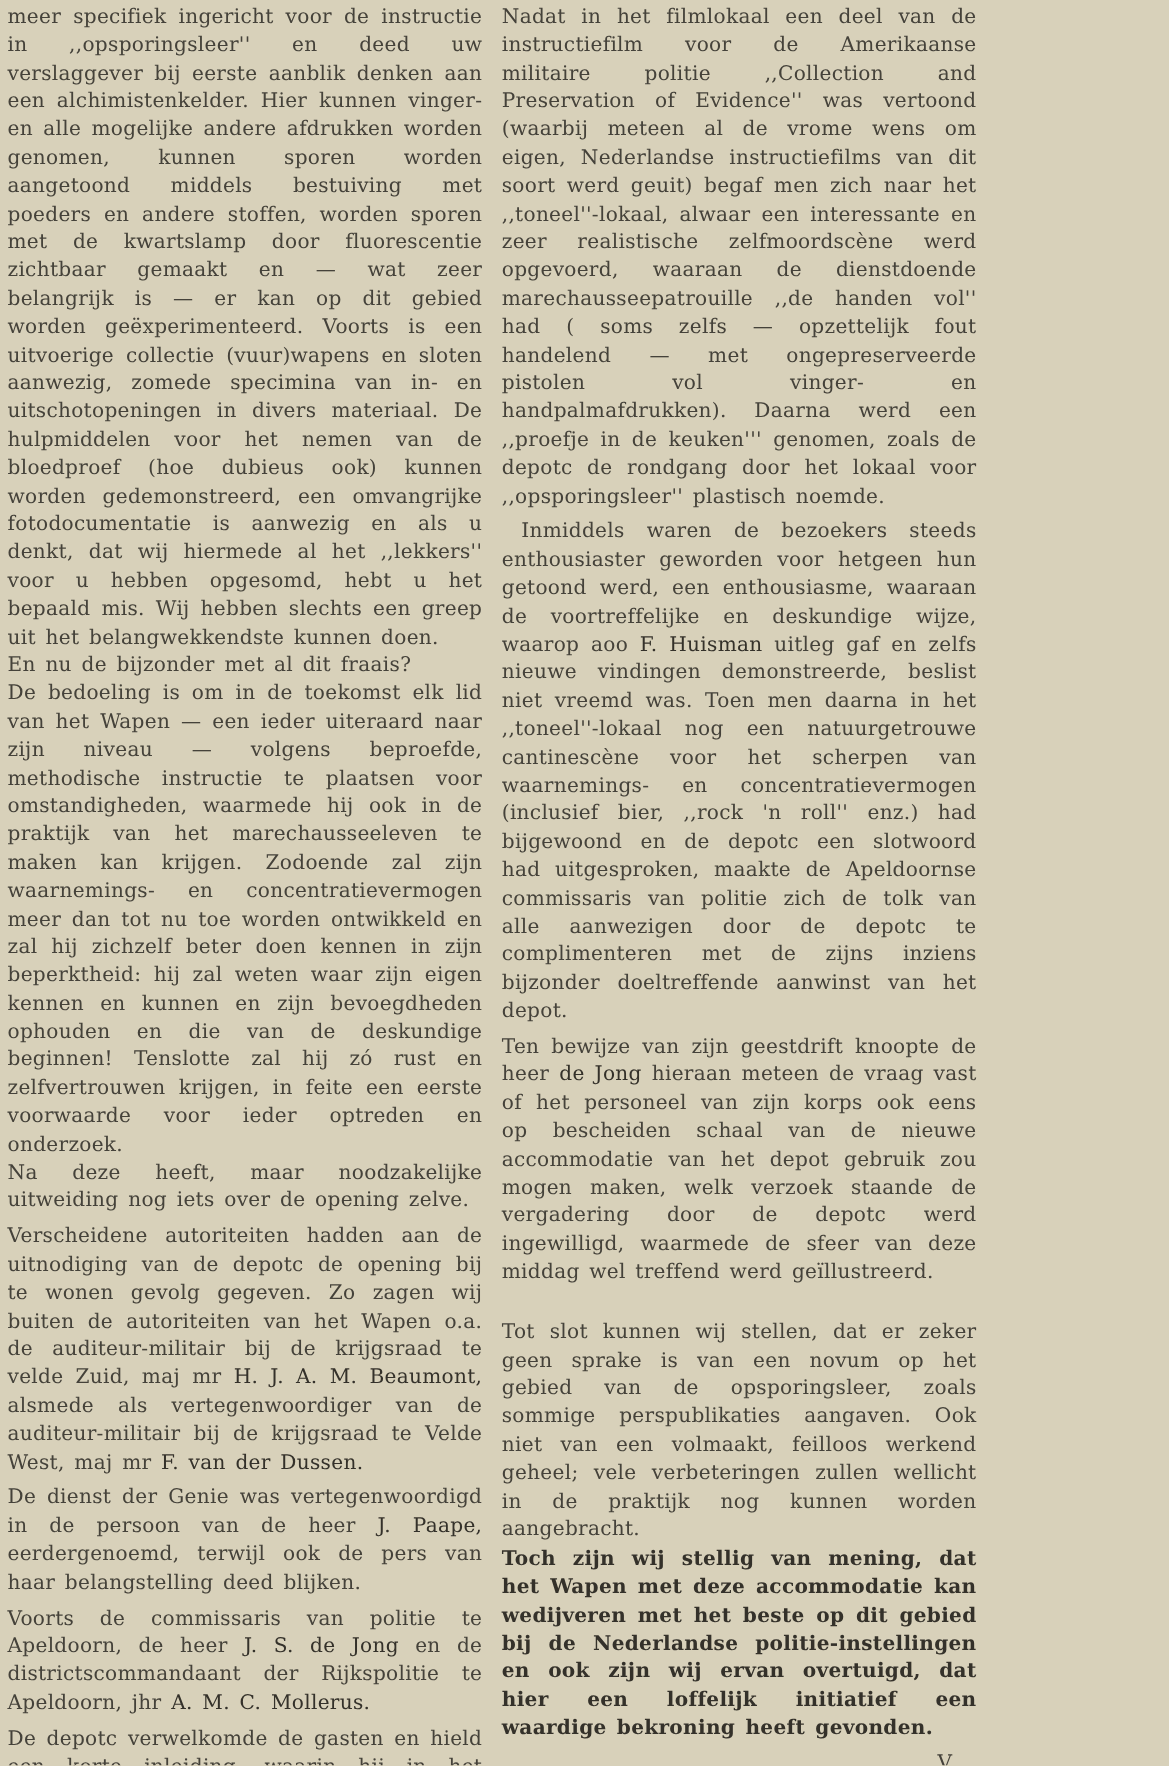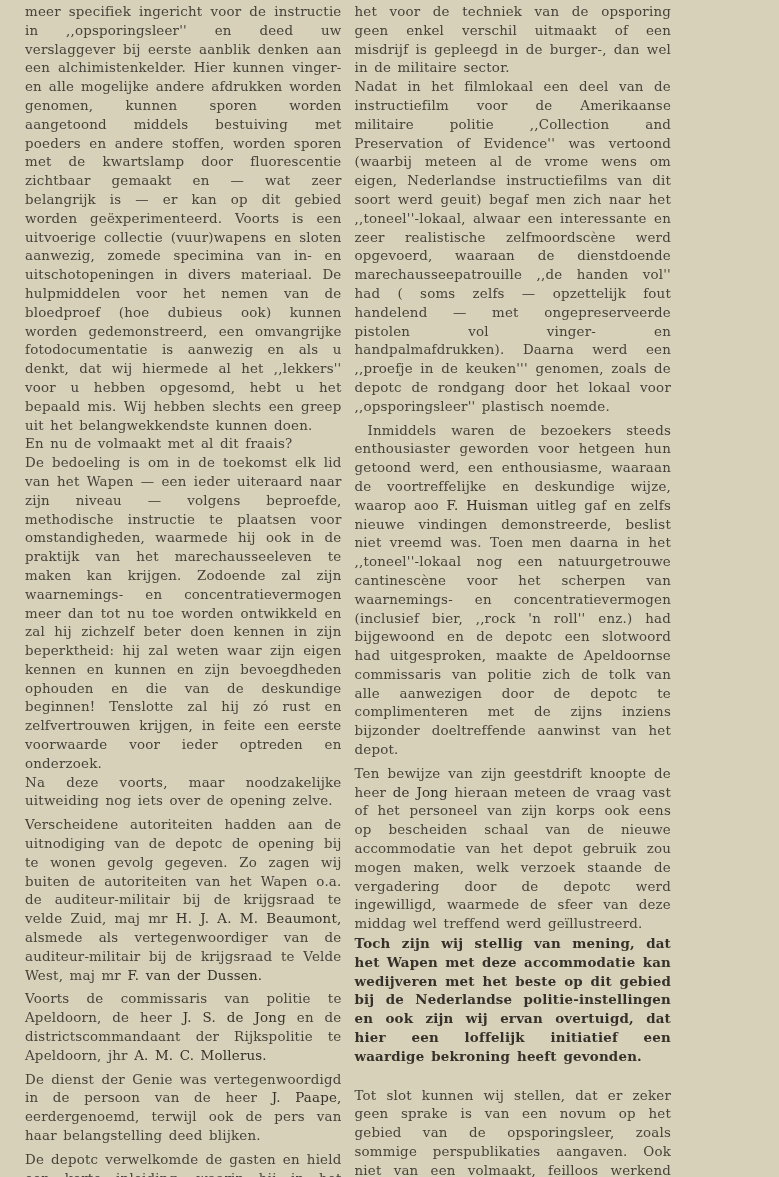--- a/index.html
+++ b/index.html
@@ -9,21 +9,20 @@
     --wall:#cfc9b6;
   }
   html,body{margin:0;padding:0;background:var(--paper);}
   .page{
     position:relative;
     width:654px;height:1177px;
     background:var(--paper);
     overflow:hidden;
     font-family:"DejaVu Serif","Liberation Serif",serif;
     color:var(--ink);
-    margin-left:20px;
   }
   .columns{
     display:flex;
     gap:13px;
     padding:3px 3px 0 5px;
   }
   .col{
     width:379px;
     font-size:13.4px;
     line-height:18.8px;
@@ -63,36 +62,35 @@
   }
 </style>
 </head>
 <body>
 
 <div class="page">
 
   <div class="columns">
     <div class="col" id="col-left">
         <p class="para"><span>meer specifiek ingericht voor de instructie in ,,opsporingsleer'' en deed uw verslaggever bij eerste aanblik denken aan een alchimistenkelder. Hier kunnen vinger- en alle mogelijke andere afdrukken worden genomen, kunnen sporen worden aangetoond middels bestuiving met poeders en andere stoffen, worden sporen met de kwartslamp door fluorescentie zichtbaar gemaakt en — wat zeer belangrijk is — er kan op dit gebied worden geëxperimenteerd. Voorts is een uitvoerige collectie (vuur)wapens en sloten aanwezig, zomede specimina van in- en uitschotopeningen in divers materiaal. De hulpmiddelen voor het nemen van de bloedproef (hoe dubieus ook) kunnen worden gedemonstreerd, een omvangrijke fotodocumentatie is aanwezig en als u denkt, dat wij hiermede al het ,,lekkers'' voor u hebben opgesomd, hebt u het bepaald mis. Wij hebben slechts een greep uit het belangwekkendste kunnen doen.</span></p>
-        <p class="para"><span>En nu de volmaakt met al dit fraais?</span></p>
+        <p class="para"><span>En nu de bijzonder met al dit fraais?</span></p>
         <p class="para"><span>De bedoeling is om in de toekomst elk lid van het Wapen — een ieder uiteraard naar zijn niveau — volgens beproefde, methodische instructie te plaatsen voor omstandigheden, waarmede hij ook in de praktijk van het marechausseeleven te maken kan krijgen. Zodoende zal zijn waarnemings- en concentratievermogen meer dan tot nu toe worden ontwikkeld en zal hij zichzelf beter doen kennen in zijn beperktheid: hij zal weten waar zijn eigen kennen en kunnen en zijn bevoegdheden ophouden en die van de deskundige beginnen! Tenslotte zal hij zó rust en zelfvertrouwen krijgen, in feite een eerste voorwaarde voor ieder optreden en onderzoek.</span></p>
-        <p class="para"><span>Na deze voorts, maar noodzakelijke uitweiding nog iets over de opening zelve.</span></p>
+        <p class="para"><span>Na deze heeft, maar noodzakelijke uitweiding nog iets over de opening zelve.</span></p>
         <p class="para gap-small"><span>Verscheidene autoriteiten hadden aan de uitnodiging van de depotc de opening bij te wonen gevolg gegeven. Zo zagen wij buiten de autoriteiten van het Wapen o.a. de auditeur-militair bij de krijgsraad te velde Zuid, maj mr </span><b>H. J. A. M. Beaumont,</b><span> alsmede als vertegenwoordiger van de auditeur-militair bij de krijgsraad te Velde West, maj mr </span><b>F. van der Dussen.</b></p>
+        <p class="para gap-small"><span>De dienst der Genie was vertegenwoordigd in de persoon van de heer </span><b>J. Paape,</b><span> eerdergenoemd, terwijl ook de pers van haar belangstelling deed blijken.</span></p>
         <p class="para gap-small"><span>Voorts de commissaris van politie te Apeldoorn, de heer </span><b>J. S. de Jong</b><span> en de districtscommandaant der Rijkspolitie te Apeldoorn, jhr </span><b>A. M. C. Mollerus.</b></p>
-        <p class="para gap-small"><span>De dienst der Genie was vertegenwoordigd in de persoon van de heer </span><b>J. Paape,</b><span> eerdergenoemd, terwijl ook de pers van haar belangstelling deed blijken.</span></p>
         <p class="para gap-small"><span>De depotc verwelkomde de gasten en hield een korte inleiding, waarin hij in het bijzonder de hulp van de zijde van de Genie bij de inrichting van de plaatsen roemde en voorts benadrukte, dat</span></p>
       </div>
     <div class="col" id="col-right">
 
-    <p class="para"><span>het voor de techniek van de opsporing geen enkel verschil uitmaakt of een misdrijf is gepleegd in de burger-, dan wel in de militaire sector.</span></p>
         <p class="para"><span>Nadat in het filmlokaal een deel van de instructiefilm voor de Amerikaanse militaire politie ,,Collection and Preservation of Evidence'' was vertoond (waarbij meteen al de vrome wens om eigen, Nederlandse instructiefilms van dit soort werd geuit) begaf men zich naar het ,,toneel''-lokaal, alwaar een interessante en zeer realistische zelfmoordscène werd opgevoerd, waaraan de dienstdoende marechausseepatrouille ,,de handen vol'' had ( soms zelfs — opzettelijk fout handelend — met ongepreserveerde pistolen vol vinger- en handpalmafdrukken). Daarna werd een ,,proefje in de keuken''' genomen, zoals de depotc de rondgang door het lokaal voor ,,opsporingsleer'' plastisch noemde.</span></p>
         <p class="para indent gap-small"><span>Inmiddels waren de bezoekers steeds enthousiaster geworden voor hetgeen hun getoond werd, een enthousiasme, waaraan de voortreffelijke en deskundige wijze, waarop aoo </span><b>F. Huisman</b><span> uitleg gaf en zelfs nieuwe vindingen demonstreerde, beslist niet vreemd was. Toen men daarna in het ,,toneel''-lokaal nog een natuurgetrouwe cantinescène voor het scherpen van waarnemings- en concentratievermogen (inclusief bier, ,,rock 'n roll'' enz.) had bijgewoond en de depotc een slotwoord had uitgesproken, maakte de Apeldoornse commissaris van politie zich de tolk van alle aanwezigen door de depotc te complimenteren met de zijns inziens bijzonder doeltreffende aanwinst van het depot.</span></p>
         <p class="para gap-small"><span>Ten bewijze van zijn geestdrift knoopte de heer </span><b>de Jong</b><span> hieraan meteen de vraag vast of het personeel van zijn korps ook eens op bescheiden schaal van de nieuwe accommodatie van het depot gebruik zou mogen maken, welk verzoek staande de vergadering door de depotc werd ingewilligd, waarmede de sfeer van deze middag wel treffend werd geïllustreerd.</span></p>
+        <p class="para gap-large"><span>Tot slot kunnen wij stellen, dat er zeker geen sprake is van een novum op het gebied van de opsporingsleer, zoals sommige perspublikaties aangaven. Ook niet van een volmaakt, feilloos werkend geheel; vele verbeteringen zullen wellicht in de praktijk nog kunnen worden aangebracht.</span></p>
         <p class="para bold"><span>Toch zijn wij stellig van mening, dat het Wapen met deze accommodatie kan wedijveren met het beste op dit gebied bij de Nederlandse politie-instellingen en ook zijn wij ervan overtuigd, dat hier een loffelijk initiatief een waardige bekroning heeft gevonden.</span></p>
-        <p class="para gap-large"><span>Tot slot kunnen wij stellen, dat er zeker geen sprake is van een novum op het gebied van de opsporingsleer, zoals sommige perspublikaties aangaven. Ook niet van een volmaakt, feilloos werkend geheel; vele verbeteringen zullen wellicht in de praktijk nog kunnen worden aangebracht.</span></p>
         <div class="signature">V.</div>
       </div>
   </div>
 
   <div class="photo-row">
     <svg class="photo-svg" width="516" height="377" viewBox="0 0 516 377" role="img" aria-label="Zwart-wit foto: genodigden in uniform en burgerkleding staan rond een glazen vitrine met wapens tijdens de opening van het lokaal voor opsporingsleer">
 
       <rect x="0" y="0" width="516" height="377" fill="#cfc9b6"></rect>
       <rect x="0" y="0" width="516" height="60" fill="#d4cebb"></rect>
 

